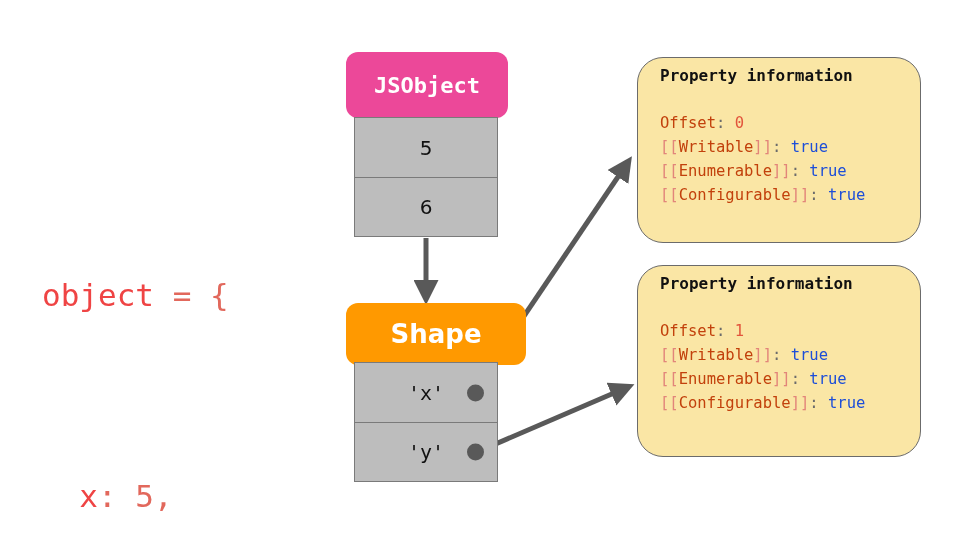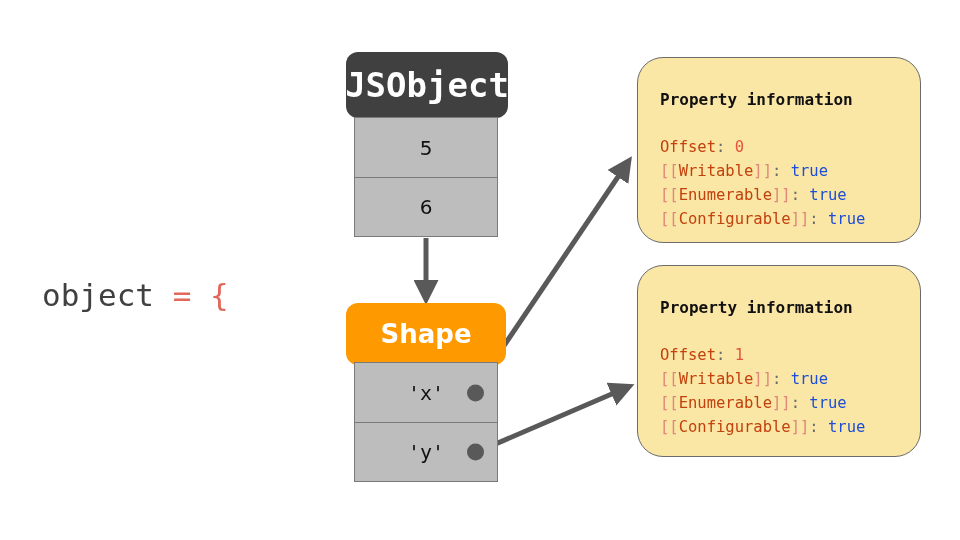--- a/index.html
+++ b/index.html
@@ -21,46 +21,46 @@
     position: absolute;
     left: 42px;
     top: 128px;
     font-family: "DejaVu Sans Mono", monospace;
     font-size: 31px;
     line-height: 67px;
     white-space: pre;
     color: #1a1a1a;
   }
   .code-line { white-space: pre; }
-  .tok-plain  { color: #404040; }
+  .tok-plain  { color: #ef4444; }
   .tok-punct  { color: #e2685c; }
   .tok-num    { color: #e2685c; }
   .tok-colon  { color: #e2685c; }
 
   
   .node-header {
     position: absolute;
     border-radius: 12px;
     display: flex;
     align-items: center;
     justify-content: center;
     color: #ffffff;
     box-sizing: border-box;
   }
   .node-header.jsobject {
     left: 346px; top: 52px;
     width: 162px; height: 66px;
-    background: #404040;
+    background: #ec4899;
     font-family: "DejaVu Sans Mono", monospace;
     font-weight: bold;
-    font-size: 34px;
+    font-size: 22px;
   }
   .node-header.shape {
     left: 346px; top: 303px;
-    width: 160px; height: 62px;
+    width: 180px; height: 62px;
     background: #ff9900;
     font-family: "DejaVu Sans", sans-serif;
     font-weight: bold;
     font-size: 26px;
   }
 
   .slot-table {
     position: absolute;
     left: 354px;
     width: 144px;
@@ -98,21 +98,21 @@
 
   
   .prop-card {
     position: absolute;
     left: 637px;
     width: 284px;
     background: #fae6a5;
     border: 1.6px solid #6b6b6b;
     border-radius: 26px;
     box-sizing: border-box;
-    padding: 32px 22px;
+    padding: 8px 22px;
   }
   .prop-card.one { top: 57px;  height: 186px; }
   .prop-card.two { top: 265px; height: 192px; }
 
   .prop-title {
     font-family: "DejaVu Sans Mono", monospace;
     font-weight: bold;
     font-size: 16px;
     color: #111111;
     margin-bottom: 26px;
@@ -148,20 +148,21 @@
         <path d="M0,0 L5,2.5 L0,5 z" fill="#595959"></path>
       </marker>
     </defs>
     <line x1="426" y1="238" x2="426" y2="298" stroke="#595959" stroke-width="5" marker-end="url(#ah)"></line>
     <line x1="470" y1="396" x2="628" y2="162" stroke="#595959" stroke-width="5" marker-end="url(#ah)"></line>
     <line x1="470" y1="455" x2="628" y2="387" stroke="#595959" stroke-width="5" marker-end="url(#ah)"></line>
   </svg>
 
   <div class="code-block">
     <div class="code-line"><span class="tok-plain">object </span><span class="tok-punct">= </span><span class="tok-punct">{</span></div>
+    <div class="code-line"><span class="tok-plain">  x</span><span class="tok-colon">: </span><span class="tok-num">5</span><span class="tok-punct">,</span></div>
     
     
   </div>
 
   <div class="node-header jsobject">
     <span>JSObject</span>
   </div>
   <div class="slot-table obj">
     <div class="slot">
       <span>5</span>

